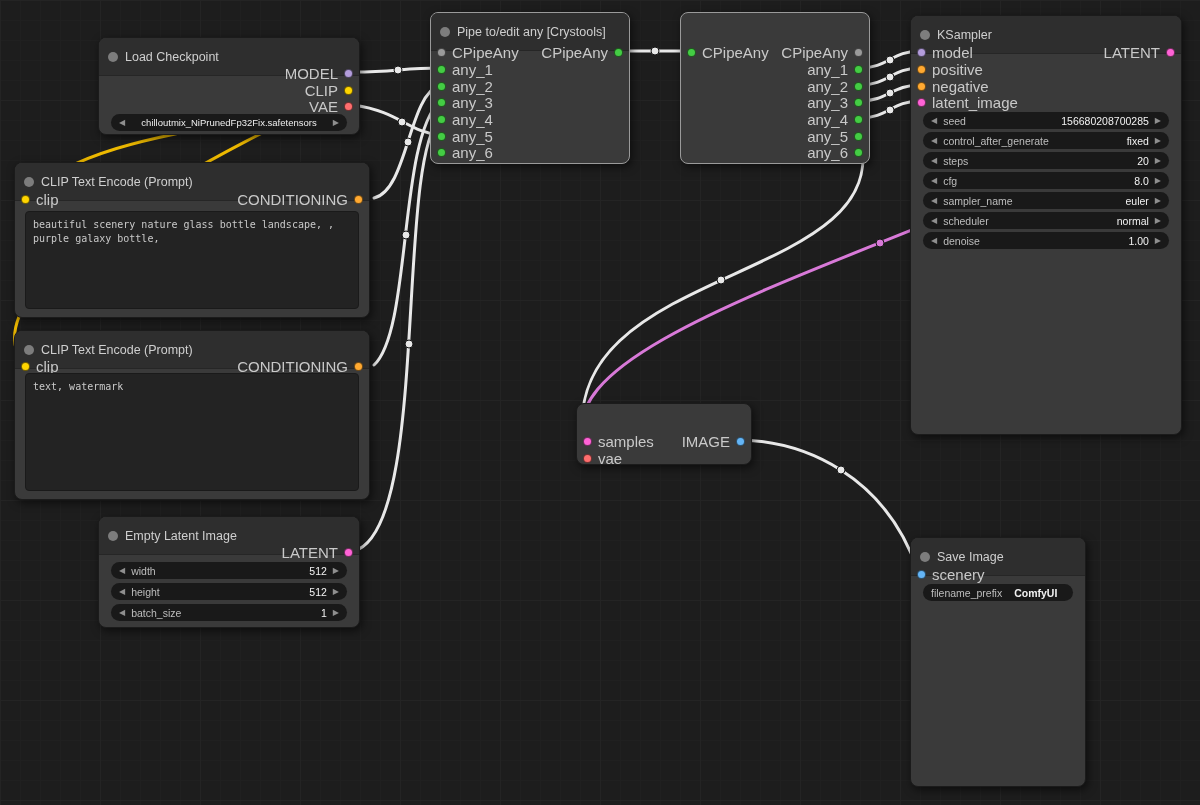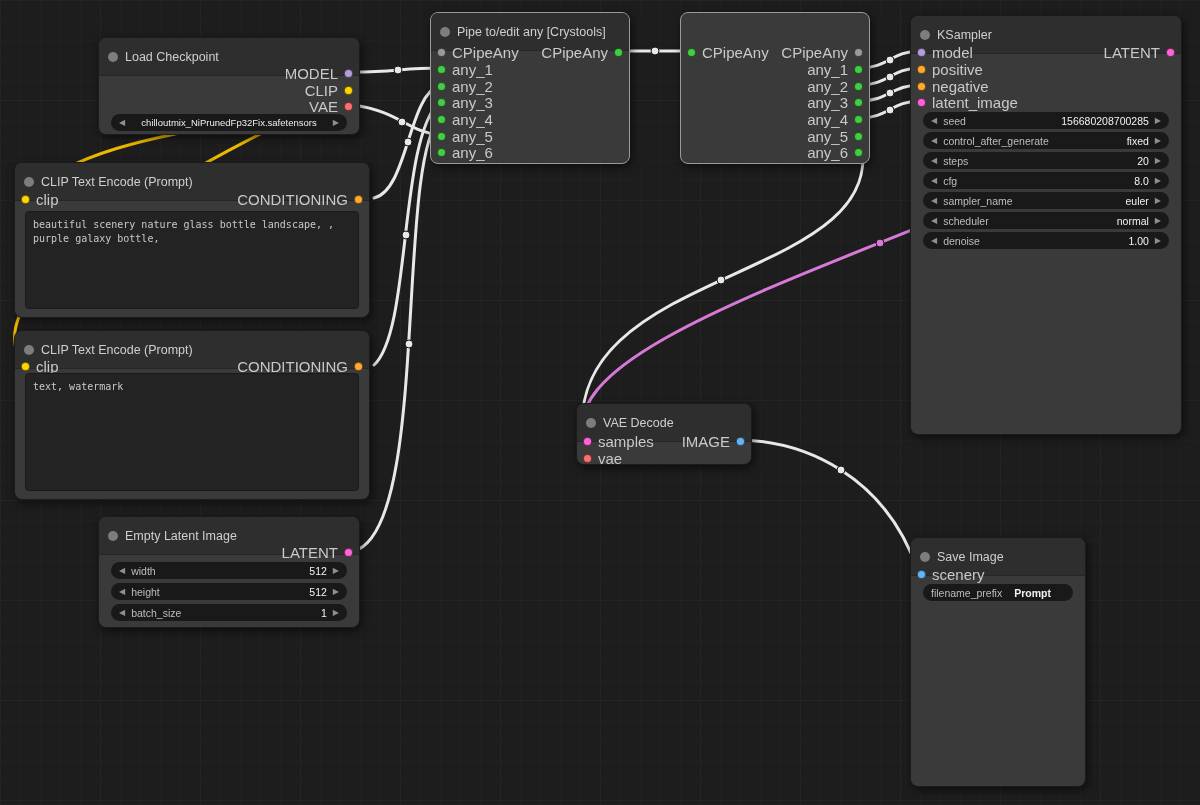--- a/index.html
+++ b/index.html
@@ -332,24 +332,20 @@
     <div class="widget" style="top:216px">
       <span class="arrow">◀</span>
       <span class="w-label">denoise</span>
       <span class="w-spacer"></span>
       <span class="w-value">1.00</span>
       <span class="arrow">▶</span>
     </div>
   </div>
 
   <div class="node" style="left:576px;top:403px;width:176px;height:62px;">
-    <div class="node-header">
-      <span class="collapse-dot"></span>
-      <span class="node-title">VAE Decode</span>
-    </div>
     <div class="slot in" style="top:29px">
       <span class="dot" style="background: rgb(255, 99, 214);"></span>
       <span>samples</span>
     </div>
     <div class="slot out" style="top:29px">
       <span class="dot" style="background: rgb(100, 181, 246);"></span>
       <span>IMAGE</span>
     </div>
     <div class="slot in" style="top:46px">
       <span class="dot" style="background: rgb(255, 110, 110);"></span>
@@ -362,17 +358,17 @@
       <span class="collapse-dot"></span>
       <span class="node-title">Save Image</span>
     </div>
     <div class="slot in" style="top:28px">
       <span class="dot" style="background: rgb(100, 181, 246);"></span>
       <span>scenery</span>
     </div>
     <div class="widget text-widget" style="top:46px">
       <span class="w-label">filename_prefix</span>
       <span class="w-spacer"></span>
-      <span class="w-value">Prompt</span>
+      <span class="w-value">ComfyUI</span>
     </div>
   </div>
 
 </div>
 
 </body></html>

